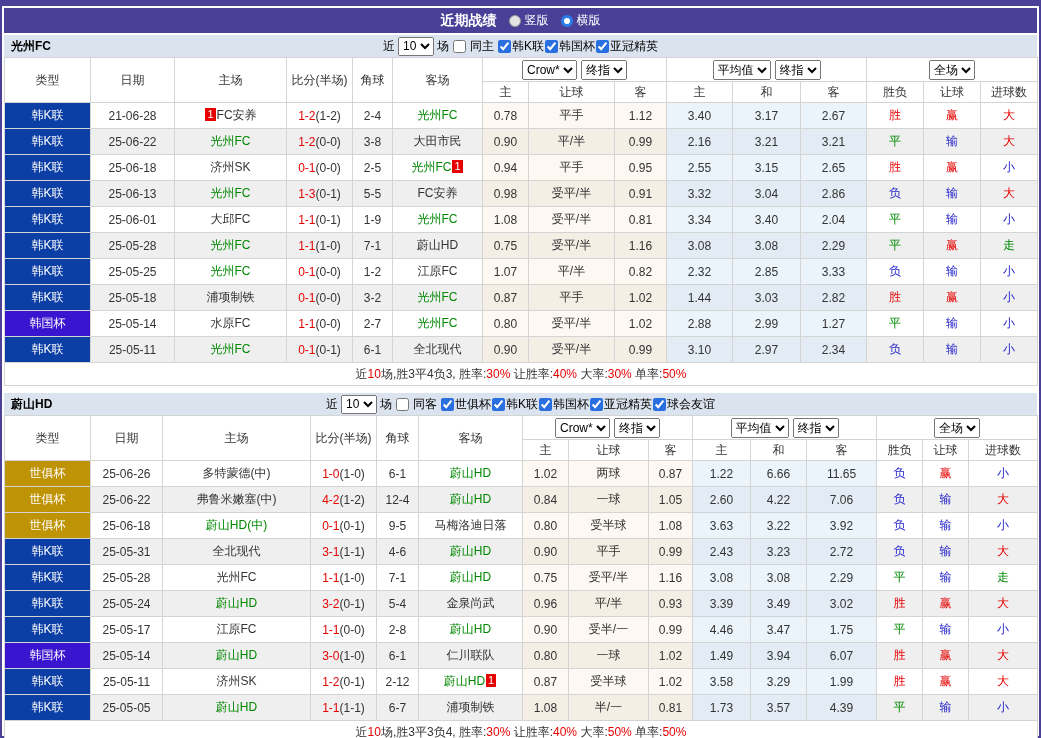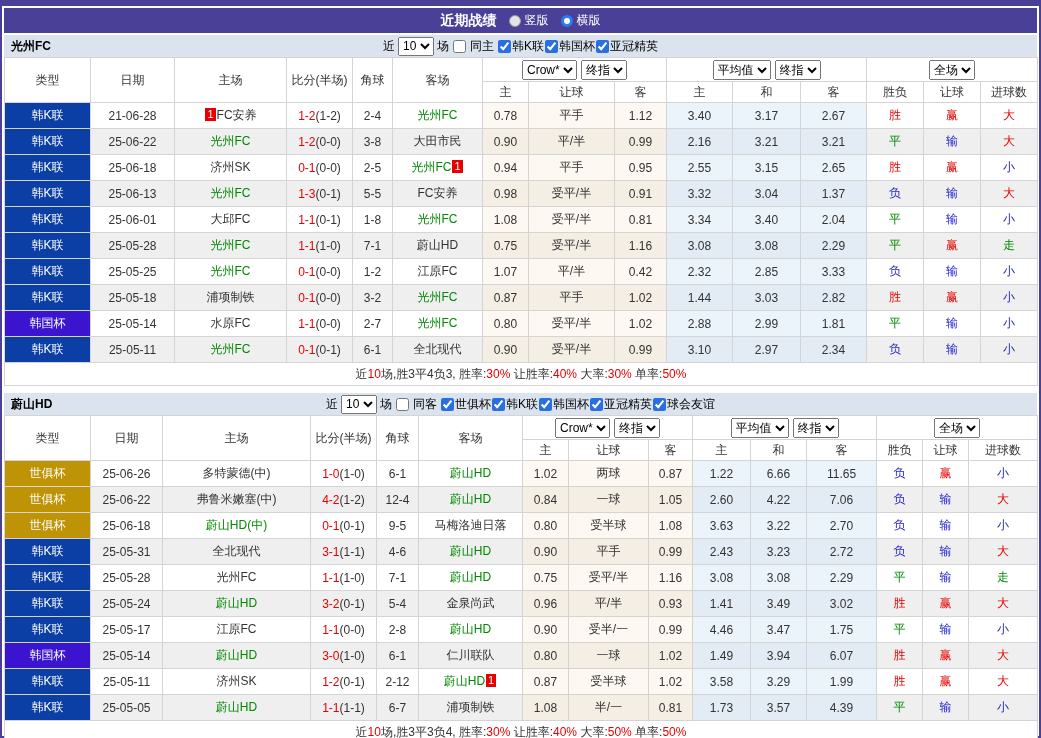--- a/index.html
+++ b/index.html
@@ -183,31 +183,31 @@
             <td class="cdate">25-06-13</td>
             <td class="chome"><span style="color: rgb(0, 136, 0);">光州FC</span></td>
             <td class="cscore"><span class="ft">1-3</span><span class="ht">(0-1)</span></td>
             <td class="ccorner">5-5</td>
             <td class="caway"><span>FC安养</span></td>
             <td class="codds">0.98</td>
             <td class="codds">受平/半</td>
             <td class="codds">0.91</td>
             <td class="cavg">3.32</td>
             <td class="cavg">3.04</td>
-            <td class="cavg">1.37</td>
+            <td class="cavg">2.86</td>
             <td class="cres" style="color: rgb(36, 36, 204);">负</td>
             <td class="cres" style="color: rgb(36, 36, 204);">输</td>
             <td class="cres" style="color: rgb(230, 0, 0);">大</td>
           </tr>
           <tr class="odd">
             <td class="ctype" style="background: rgb(12, 63, 165);">韩K联</td>
             <td class="cdate">25-06-01</td>
             <td class="chome"><span>大邱FC</span></td>
             <td class="cscore"><span class="ft">1-1</span><span class="ht">(0-1)</span></td>
-            <td class="ccorner">1-8</td>
+            <td class="ccorner">1-9</td>
             <td class="caway"><span style="color: rgb(0, 136, 0);">光州FC</span></td>
             <td class="codds">1.08</td>
             <td class="codds">受平/半</td>
             <td class="codds">0.81</td>
             <td class="cavg">3.34</td>
             <td class="cavg">3.40</td>
             <td class="cavg">2.04</td>
             <td class="cres" style="color: rgb(0, 136, 0);">平</td>
             <td class="cres" style="color: rgb(36, 36, 204);">输</td>
             <td class="cres" style="color: rgb(36, 36, 204);">小</td>
@@ -231,21 +231,21 @@
           </tr>
           <tr class="odd">
             <td class="ctype" style="background: rgb(12, 63, 165);">韩K联</td>
             <td class="cdate">25-05-25</td>
             <td class="chome"><span style="color: rgb(0, 136, 0);">光州FC</span></td>
             <td class="cscore"><span class="ft">0-1</span><span class="ht">(0-0)</span></td>
             <td class="ccorner">1-2</td>
             <td class="caway"><span>江原FC</span></td>
             <td class="codds">1.07</td>
             <td class="codds">平/半</td>
-            <td class="codds">0.42</td>
+            <td class="codds">0.82</td>
             <td class="cavg">2.32</td>
             <td class="cavg">2.85</td>
             <td class="cavg">3.33</td>
             <td class="cres" style="color: rgb(36, 36, 204);">负</td>
             <td class="cres" style="color: rgb(36, 36, 204);">输</td>
             <td class="cres" style="color: rgb(36, 36, 204);">小</td>
           </tr>
           <tr class="even">
             <td class="ctype" style="background: rgb(12, 63, 165);">韩K联</td>
             <td class="cdate">25-05-18</td>
@@ -268,21 +268,21 @@
             <td class="cdate">25-05-14</td>
             <td class="chome"><span>水原FC</span></td>
             <td class="cscore"><span class="ft">1-1</span><span class="ht">(0-0)</span></td>
             <td class="ccorner">2-7</td>
             <td class="caway"><span style="color: rgb(0, 136, 0);">光州FC</span></td>
             <td class="codds">0.80</td>
             <td class="codds">受平/半</td>
             <td class="codds">1.02</td>
             <td class="cavg">2.88</td>
             <td class="cavg">2.99</td>
-            <td class="cavg">1.81</td>
+            <td class="cavg">1.27</td>
             <td class="cres" style="color: rgb(0, 136, 0);">平</td>
             <td class="cres" style="color: rgb(36, 36, 204);">输</td>
             <td class="cres" style="color: rgb(36, 36, 204);">小</td>
           </tr>
           <tr class="even">
             <td class="ctype" style="background: rgb(12, 63, 165);">韩K联</td>
             <td class="cdate">25-05-11</td>
             <td class="chome"><span style="color: rgb(0, 136, 0);">光州FC</span></td>
             <td class="cscore"><span class="ft">0-1</span><span class="ht">(0-1)</span></td>
             <td class="ccorner">6-1</td>
@@ -427,21 +427,21 @@
             <td class="cdate">25-06-18</td>
             <td class="chome"><span style="color: rgb(0, 136, 0);">蔚山HD(中)</span></td>
             <td class="cscore"><span class="ft">0-1</span><span class="ht">(0-1)</span></td>
             <td class="ccorner">9-5</td>
             <td class="caway"><span>马梅洛迪日落</span></td>
             <td class="codds">0.80</td>
             <td class="codds">受半球</td>
             <td class="codds">1.08</td>
             <td class="cavg">3.63</td>
             <td class="cavg">3.22</td>
-            <td class="cavg">2.70</td>
+            <td class="cavg">3.92</td>
             <td class="cres" style="color: rgb(36, 36, 204);">负</td>
             <td class="cres" style="color: rgb(36, 36, 204);">输</td>
             <td class="cres" style="color: rgb(36, 36, 204);">小</td>
           </tr>
           <tr class="even">
             <td class="ctype" style="background: rgb(12, 63, 165);">韩K联</td>
             <td class="cdate">25-05-31</td>
             <td class="chome"><span>全北现代</span></td>
             <td class="cscore"><span class="ft">3-1</span><span class="ht">(1-1)</span></td>
             <td class="ccorner">4-6</td>
@@ -476,21 +476,21 @@
           <tr class="even">
             <td class="ctype" style="background: rgb(12, 63, 165);">韩K联</td>
             <td class="cdate">25-05-24</td>
             <td class="chome"><span style="color: rgb(0, 136, 0);">蔚山HD</span></td>
             <td class="cscore"><span class="ft">3-2</span><span class="ht">(0-1)</span></td>
             <td class="ccorner">5-4</td>
             <td class="caway"><span>金泉尚武</span></td>
             <td class="codds">0.96</td>
             <td class="codds">平/半</td>
             <td class="codds">0.93</td>
-            <td class="cavg">1.41</td>
+            <td class="cavg">3.39</td>
             <td class="cavg">3.49</td>
             <td class="cavg">3.02</td>
             <td class="cres" style="color: rgb(230, 0, 0);">胜</td>
             <td class="cres" style="color: rgb(230, 0, 0);">赢</td>
             <td class="cres" style="color: rgb(230, 0, 0);">大</td>
           </tr>
           <tr class="odd">
             <td class="ctype" style="background: rgb(12, 63, 165);">韩K联</td>
             <td class="cdate">25-05-17</td>
             <td class="chome"><span>江原FC</span></td>

